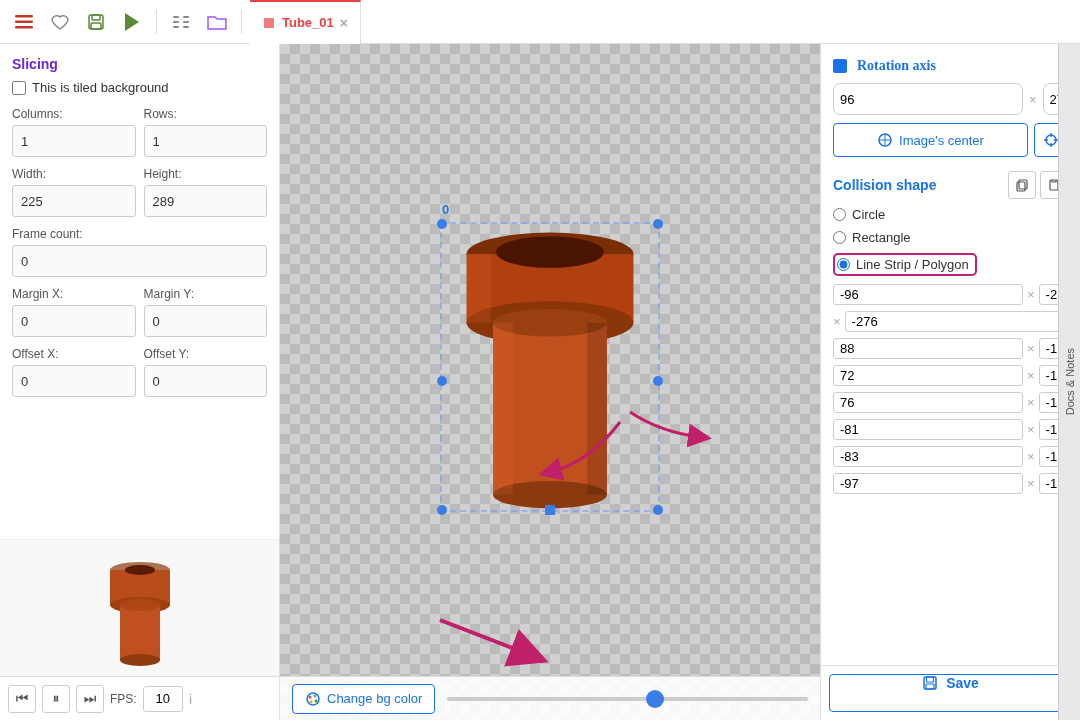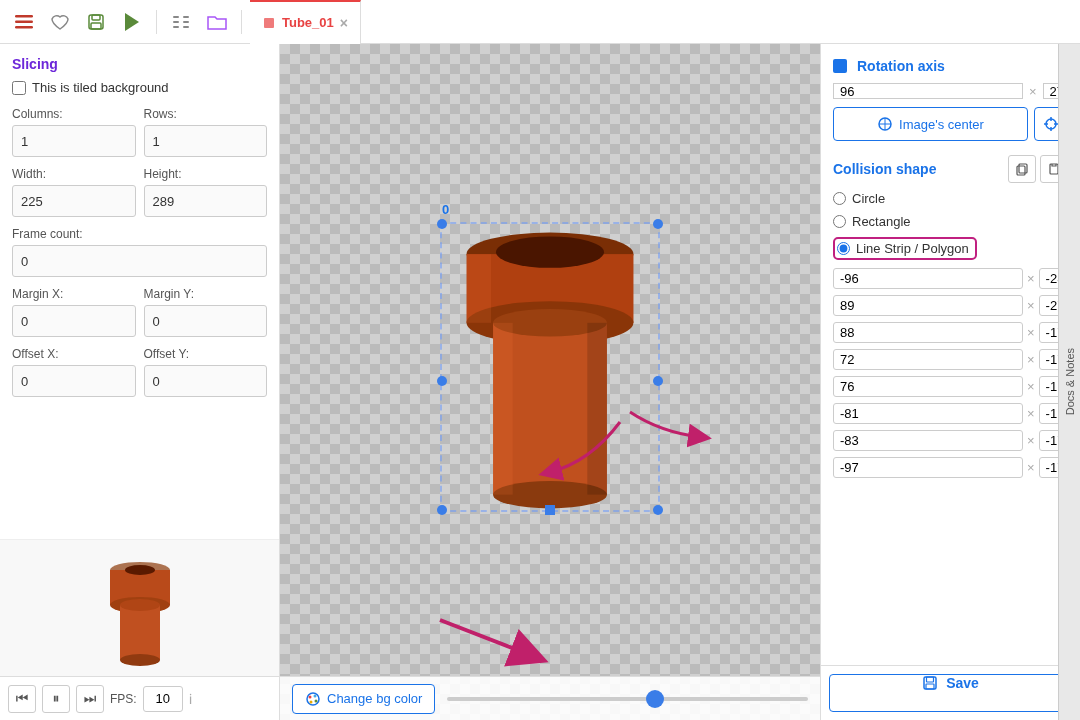--- a/index.html
+++ b/index.html
@@ -251,35 +251,36 @@
       flex: 1;
       overflow-y: auto;
       padding: 12px;
     }
     .rp-section {
       margin-bottom: 14px;
     }
     .rp-header {
       display: flex; align-items: center; gap: 6px;
       margin-bottom: 8px;
+      font-family: Liberation Serif, serif;
     }
     .rp-section-title {
       font-size: 14px; font-weight: bold; color: #1a73e8;
       flex: 1;
     }
     .rp-info-icon { color: #aaa; font-size: 14px; }
     .rp-coords-row {
       display: flex; align-items: center; gap: 4px;
       margin-bottom: 8px;
     }
     .rp-coord-input {
       flex: 1;
-      height: 16px;
+      height: 32px;
       border: 1px solid #ccc;
-      border-radius: 0;
+      border-radius: 7px;
       padding: 0 6px;
       font-size: 13px;
     }
     .rp-cross-label {
       font-size: 13px; color: #aaa; padding: 0 2px;
     }
     .rp-btn-row {
       display: flex; align-items: center; gap: 6px;
       margin-bottom: 12px;
     }
@@ -686,21 +687,20 @@
         </div>
 
         <div id="coord-rows-container">
         <div class="coord-row">
     <input class="coord-input" type="text" value="-96" style="">
     <span class="coord-cross">×</span>
     <input class="coord-input" type="text" value="-280" style="">
 
   </div>
             <div class="coord-row">
-    <input class="coord-input" type="text" value="89" style="">
     <span class="coord-cross">×</span>
     <input class="coord-input" type="text" value="-276" style="">
 
   </div>
             <div class="coord-row">
     <input class="coord-input" type="text" value="88" style="">
     <span class="coord-cross">×</span>
     <input class="coord-input" type="text" value="-173" style="">
 
   </div>

